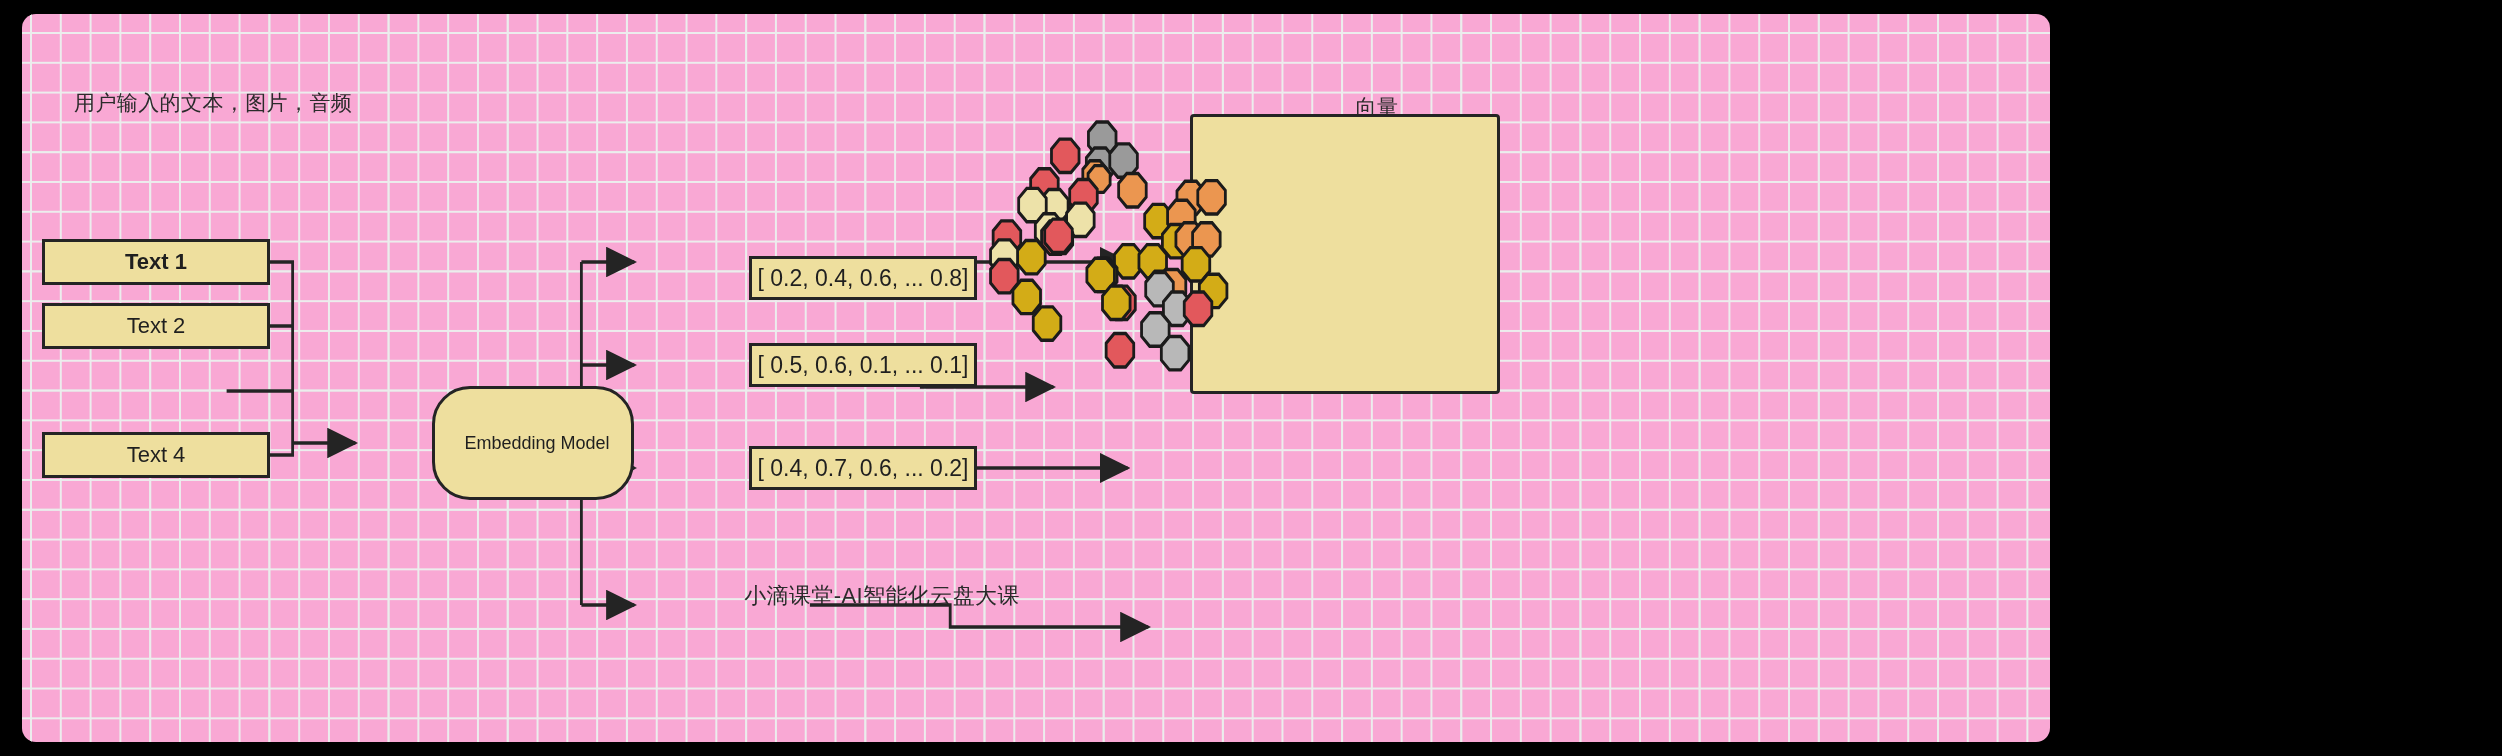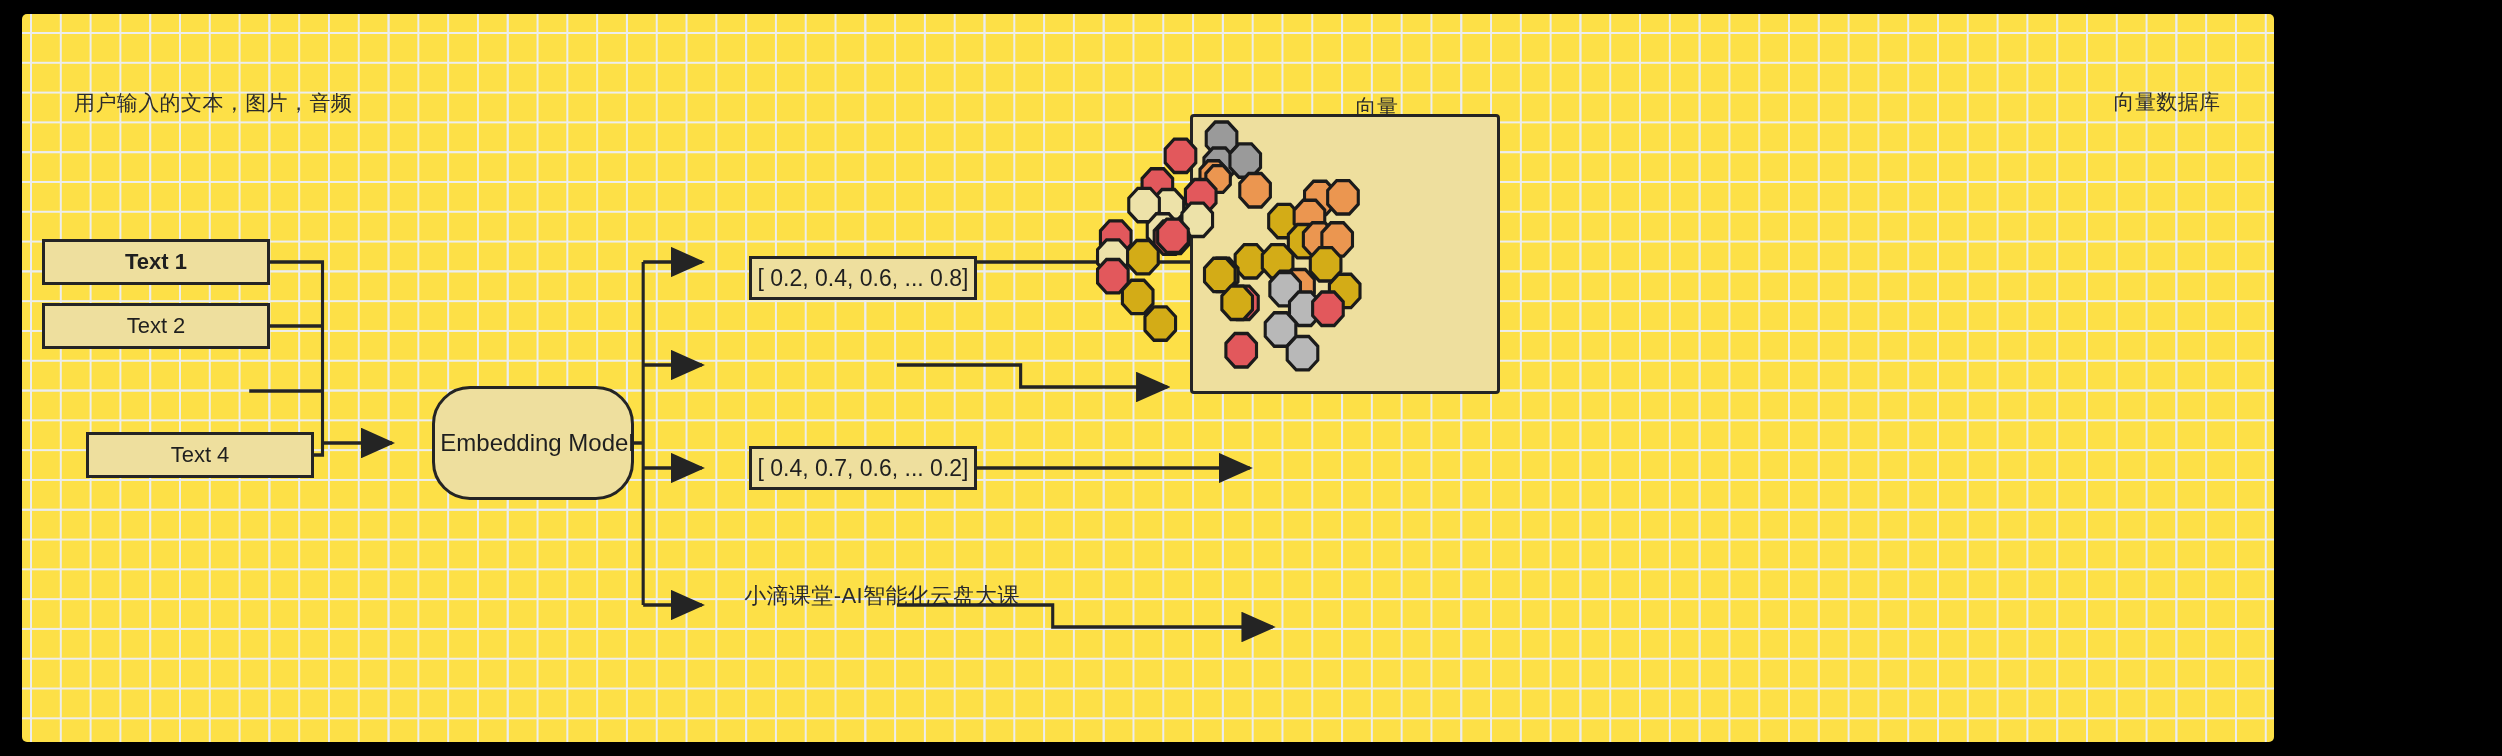--- a/index.html
+++ b/index.html
@@ -5,23 +5,23 @@
   * { box-sizing: border-box; margin: 0; padding: 0; }
   html, body {
     width: 2502px; height: 756px;
     background: #000000;
     font-family: "Liberation Sans", "DejaVu Sans", sans-serif;
     overflow: hidden;
   }
   #canvas {
     position: absolute;
     left: 22px; top: 14px;
-    width: 2252px; height: 728px;
-    background: #fde047;
-    border-radius: 5px;
+    width: 2028px; height: 728px;
+    background: #f9a8d4;
+    border-radius: 14px;
     overflow: hidden;
   }
   #grid {
     position: absolute; inset: 0;
     background-image:
       linear-gradient(to right, #eceded 1.5px, transparent 1.5px),
       linear-gradient(to bottom, #eceded 1.5px, transparent 1.5px),
       linear-gradient(to right, #dedfdf 2px, transparent 2px),
       linear-gradient(to bottom, #dedfdf 2px, transparent 2px);
     background-size: 29.8px 29.8px, 29.8px 29.8px, 119.2px 119.2px, 119.2px 119.2px;
@@ -43,21 +43,21 @@
     position: absolute;
     background: #EEDF9E;
     border: 3.5px solid #242424;
     display: flex;
     align-items: center;
     justify-content: center;
     color: #1f1f1f;
     font-size: 22px;
     white-space: nowrap;
   }
-  .node.rounded { border-radius: 38px; font-size: 24px; padding-left: 8px; }
+  .node.rounded { border-radius: 38px; font-size: 18px; padding-left: 8px; }
   .node.vec { font-size: 23px; }
 
   .dbbox {
     position: absolute;
     background: #EEDF9E;
     border: 3.5px solid #242424;
     border-radius: 4px;
   }
 
   svg.wires { position: absolute; inset: 0; width: 100%; height: 100%; overflow: visible; }
@@ -101,30 +101,33 @@
       <path class="wire" d="M955,454 L1340,454" marker-end="url(#ar)"></path>
       <path class="wire" d="M955,591 L1125,591 L1125,613 L1365,613" marker-end="url(#ar)"></path>
     </svg>
 
     <div class="node" style="left:20px;  top:225px; width:228px; height:46px;font-weight:bold;">
       <span>Text 1</span>
     </div>
     <div class="node" style="left:20px;  top:289px; width:228px; height:46px;">
       <span>Text 2</span>
     </div>
-    <div class="node" style="left:20px;  top:418px; width:228px; height:46px;margin-left:44px;">
+    <div class="node" style="left:20px;  top:418px; width:228px; height:46px;">
       <span>Text 4</span>
     </div>
 
     <div class="node rounded" style="left:410px; top:372px; width:202px; height:114px;">
       <span>Embedding Model</span>
     </div>
 
     <div class="node vec" style="left:727px; top:242px; width:228px; height:44px;">
       <span>[ 0.2, 0.4, 0.6, ... 0.8]</span>
+    </div>
+    <div class="node vec" style="left:727px; top:329px; width:228px; height:44px;">
+      <span>[ 0.5, 0.6, 0.1, ... 0.1]</span>
     </div>
     <div class="node vec" style="left:727px; top:432px; width:228px; height:44px;">
       <span>[ 0.4, 0.7, 0.6, ... 0.2]</span>
     </div>
 
     <div class="dbbox" style="left:1168px; top:100px; width:310px; height:280px;"></div>
     <svg class="wires" id="cloud" viewBox="0 0 2458 728" preserveAspectRatio="none">
         <path d="M1325.98,131.59 L1316.19,141.37 L1302.35,141.37 L1292.56,131.59 L1292.56,117.75 L1302.35,107.96 L1316.19,107.96 L1325.98,117.75 Z" fill="#9A9A9A" class="octa"></path>
         <path d="M1323.45,157.66 L1313.67,167.45 L1299.83,167.45 L1290.04,157.66 L1290.04,143.82 L1299.83,134.03 L1313.67,134.03 L1323.45,143.82 Z" fill="#9A9A9A" class="octa"></path>
         <path d="M1316.96,168.72 L1309.13,176.55 L1298.05,176.55 L1290.23,168.72 L1290.23,157.65 L1298.05,149.82 L1309.13,149.82 L1316.96,157.65 Z" fill="#9A9A9A" class="octa"></path>

